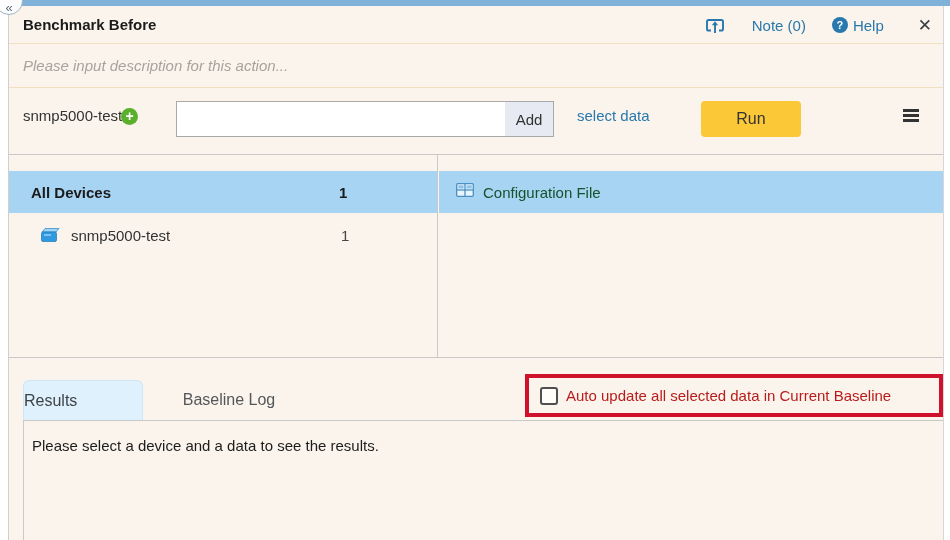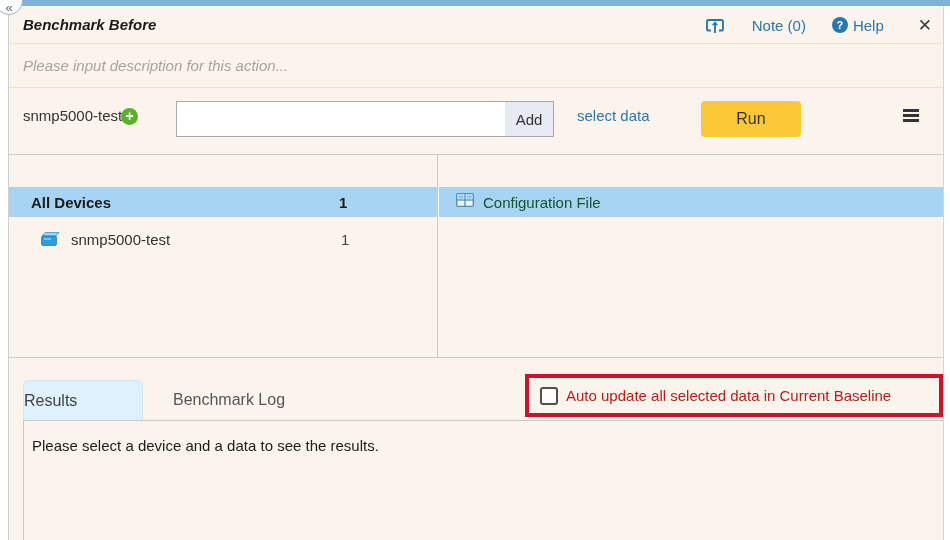--- a/index.html
+++ b/index.html
@@ -12,21 +12,21 @@
     background:#fdfdfd; border:1px solid #9fb3c4; border-radius:50%;
     color:#5a6b7a; font-size:13px; text-align:center; line-height:40px; z-index:10; cursor:pointer; }
 
   .dialog { position:absolute; left:8px; top:6px; width:936px; height:534px;
     background:#fbf4ec; border-left:1px solid #cfcfcf; border-right:1px solid #d6d6d6; }
 
   
   .hdr { position:absolute; left:0; top:0; width:100%; height:38px;
          border-bottom:1px solid #f2dfc1; }
   .hdr-title { position:absolute; left:14px; top:0; line-height:38px;
-         font-size:15px; font-weight:bold; color:#1b1b1b;font-style:italic; }
+         font-size:15px; font-weight:bold; color:#1b1b1b; }
   .hdr-right { position:absolute; right:11px; top:0; height:38px;
          display:flex; align-items:center; gap:26px; }
   .link { color:#2878ad; font-size:15px; cursor:pointer; text-decoration:none; }
   .help-wrap { display:flex; align-items:center; gap:5px; }
   .help-badge { width:16px; height:16px; border-radius:50%; background:#2878ad; color:#fff;
          font-size:11px; font-weight:bold; text-align:center; line-height:16px; }
   .close-x { font-size:17px; color:#3c4043; margin-left:8px; cursor:pointer; }
 
   
   .desc { position:absolute; left:0; top:38px; width:100%; height:44px;
@@ -52,21 +52,21 @@
           cursor:pointer; font-family:"Liberation Sans", sans-serif; }
   .menu-ic { position:absolute; right:24px; top:21px; width:16px; height:14px; cursor:pointer; }
   .menu-ic div { height:2.6px; background:#333; margin-bottom:2.6px; }
 
   
   .panels { position:absolute; left:0; top:148px; width:100%; height:204px;
           border-top:1px solid #c9c9c9; border-bottom:1px solid #c9c9c9; }
   .panel-left { position:absolute; left:0; top:0; width:429px; height:100%;
           border-right:1px solid #c9c9c9; }
   .panel-right { position:absolute; left:430px; top:0; right:0; height:100%; }
-  .blue-bar { position:relative; margin-top:32px; height:30px; background:#a6d4f2;
+  .blue-bar { position:relative; margin-top:16px; height:42px; background:#a6d4f2;
           display:flex; align-items:center; cursor:pointer; }
   .blue-bar .bb-title { padding-left:22px; font-size:15px; font-weight:bold; color:#1b1b1b; }
   .bb-count { position:absolute; left:330px; font-size:15px; font-weight:bold; color:#1b1b1b; }
   .dev-row { position:relative; margin-top:8px; height:28px; display:flex; align-items:center;
           cursor:pointer; }
   .dev-row .dev-name { font-size:15px; color:#333; margin-left:62px; }
   .dev-count { position:absolute; left:332px; font-size:15px; color:#444; font-weight:normal; }
   .dev-ic { position:absolute; left:30px; top:7px; }
   .cfg-title { font-size:15px; color:#14532d; margin-left:9px; font-weight:normal; }
   .table-ic { margin-left:17px; display:block; }
@@ -167,21 +167,21 @@
             <rect x="10.5" y="2.3" width="5.3" height="3.2" fill="#8ec4e8"></rect>
           </svg>
         </span>
         <span class="cfg-title">Configuration File</span>
       </div>
     </div>
   </div>
 
   <div class="tabband">
     <div class="tab-active">Results</div>
-    <div class="tab-idle">Benchmark Log</div>
+    <div class="tab-idle">Baseline Log</div>
     <div class="annotation">
       <input type="checkbox" class="cbx" style="">
       <span class="cbx-label">Auto update all selected data in Current Baseline</span>
     </div>
   </div>
 
   <div class="results-panel">
     <div class="results-msg">Please select a device and a data to see the results.</div>
   </div>
 

